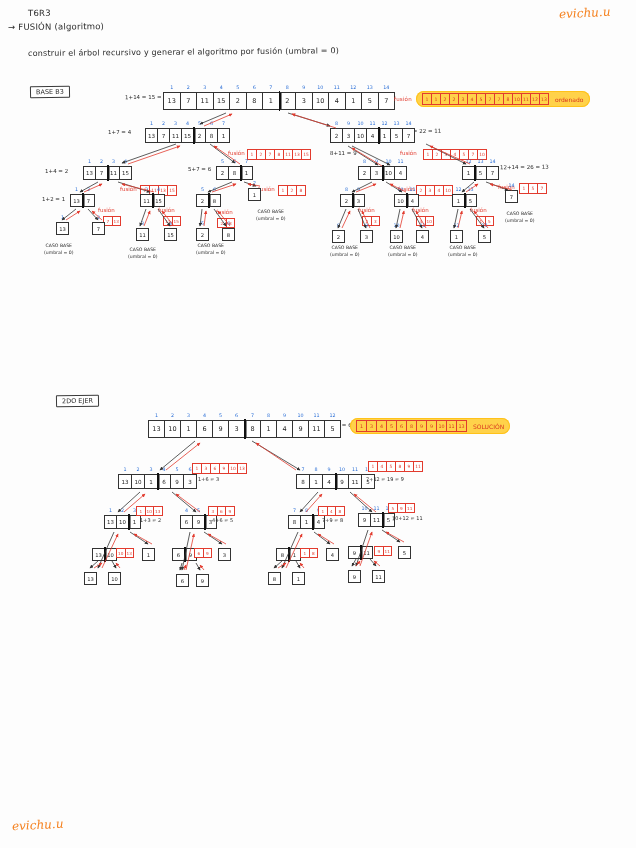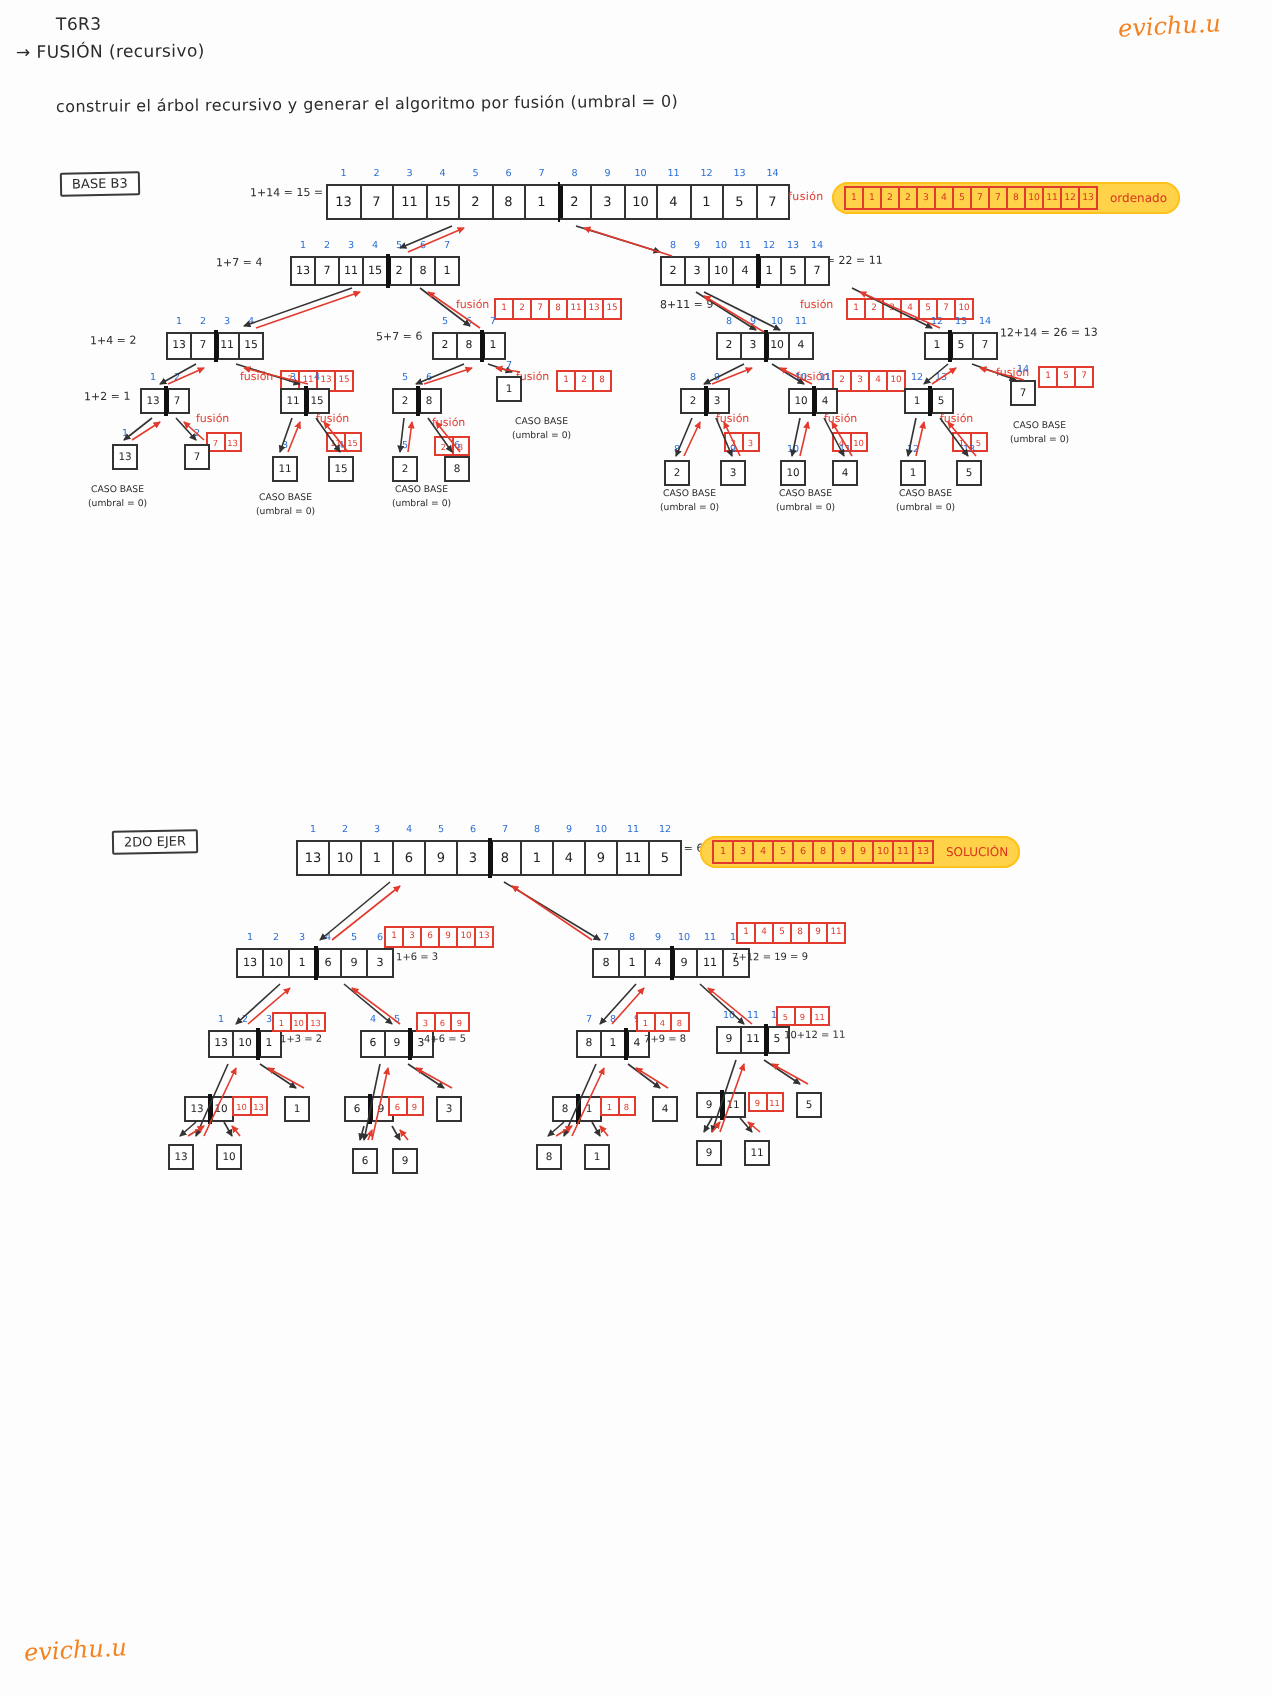--- a/index.html
+++ b/index.html
@@ -86,21 +86,21 @@
   .mlabel{position:absolute;font-size:6px;color:#2b2b2b;white-space:nowrap;}
   .fus{position:absolute;font-size:5.5px;color:#e23b2e;white-space:nowrap;}
   .base{position:absolute;font-size:4.6px;color:#2b2b2b;white-space:nowrap;line-height:1.5;text-align:center;}
 </style>
 </head>
 <body>
 
 <div class="page">
 
   <div class="hw j3" id="title-code">T6R3</div>
-  <div class="hw j3" id="title-line">→ FUSIÓN (recursivo)</div>
+  <div class="hw j3" id="title-line">→ FUSIÓN (algoritmo)</div>
   <div class="hw j3" id="title-desc">construir el árbol recursivo y generar el algoritmo por fusión (umbral = 0)</div>
 
   <div class="sig" id="sig-top">evichu.u</div>
   <div class="sig" id="sig-bottom">evichu.u</div>
 
   <div class="tagbox" style="left:30px;top:86px;">BASE B3</div>
 
   <div class="mlabel j3" style="left:125px;top:94px;font-size:5.5px;">1+14 = 15 = 8</div>
 
   <div class="arr split" id="ex1-root" style="left:163px;top:92px;">
@@ -683,21 +683,21 @@
   </div>
   <div class="base" style="left:448px;top:245px;">
     <span>CASO BASE</span><br>
     <span>(umbral = 0)</span>
   </div>
   <div class="base" style="left:505px;top:211px;">
     <span>CASO BASE</span><br>
     <span>(umbral = 0)</span>
   </div>
 
-  <div class="tagbox" style="left:56px;top:415px;">2DO EJER</div>
+  <div class="tagbox" style="left:56px;top:395px;">2DO EJER</div>
 
   <div class="mlabel j3" style="left:325px;top:422px;font-size:5.5px;">1+13 = 6</div>
   <div class="arr split" id="ex2-root" style="left:148px;top:420px;">
       <div class="cell" style="width: 15px; height: 16px; font-size: 6.5px;">
         <span class="idx">1</span>
         <span>13</span>
       </div>
       <div class="cell" style="width: 15px; height: 16px; font-size: 6.5px;">
         <span class="idx">2</span>
         <span>10</span>

